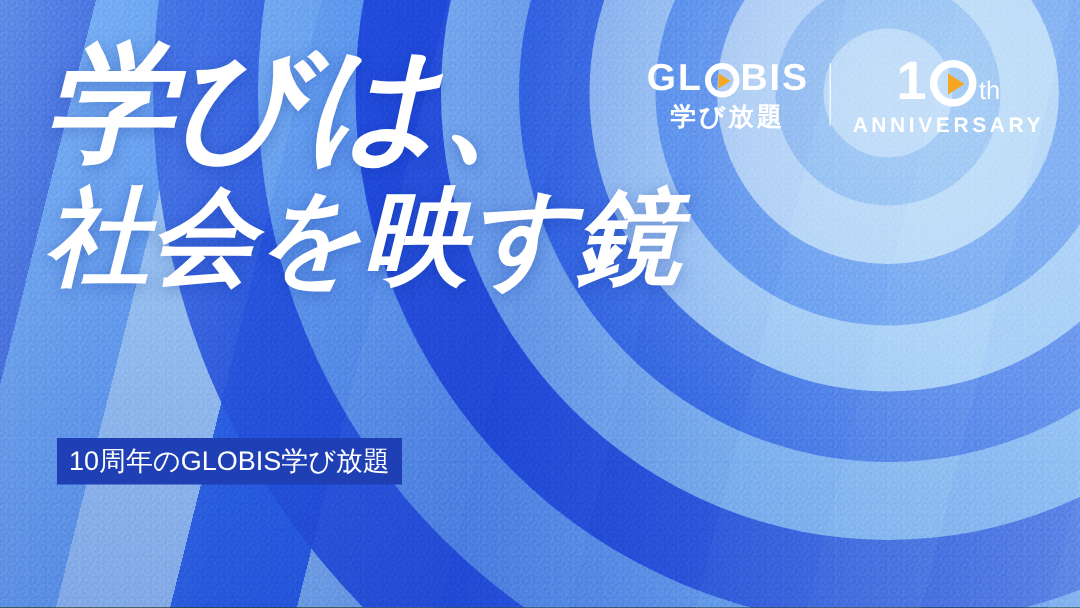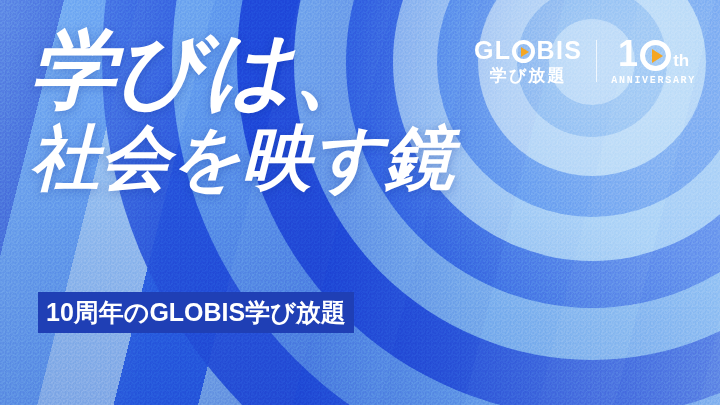--- a/index.html
+++ b/index.html
@@ -121,22 +121,22 @@
 
   
   .subtitle{
     position:absolute;
     left:38px;top:292px;
   }
   .sub-line{
     display:inline-block;
     background:#1f3fb5;
     color:#ffffff;
-    font-size:25px;
-    font-weight:700;
+    font-size:18px;
+    font-weight:400;
     line-height:1.30;
     padding:4px 8px 4px 8px;
     white-space:nowrap;
   }
   .sub-wrap{display:block;}
 
   
   .brand{
     position:absolute;
     right:24px;top:36px;
@@ -209,30 +209,29 @@
     margin:0 1px 1px 1px;
   }
   .anniv-0 .o-ring{border-width:5px;}
   .anniv-0 .o-play{
     left:12px;top:9px;
     border-left:11px solid #f5a623;
     border-top:7px solid transparent;
     border-bottom:7px solid transparent;
   }
   .anniv-th{
-    font-size:17px;font-weight:700;
+    font-size:17px;font-weight:400;
     padding-bottom:3px;
     text-align:right;
   }
   .anniv-sub{
     margin-top:4px;
-    font-size:10px;
+    font-size:14px;
     font-weight:700;
     letter-spacing:.17em;
-    font-family:Liberation Mono, monospace;
   }
 </style>
 </head>
 <body>
 
 <div id="stage">
 
   <div class="bg-layer">
     <div class="bands"></div>
   </div>

